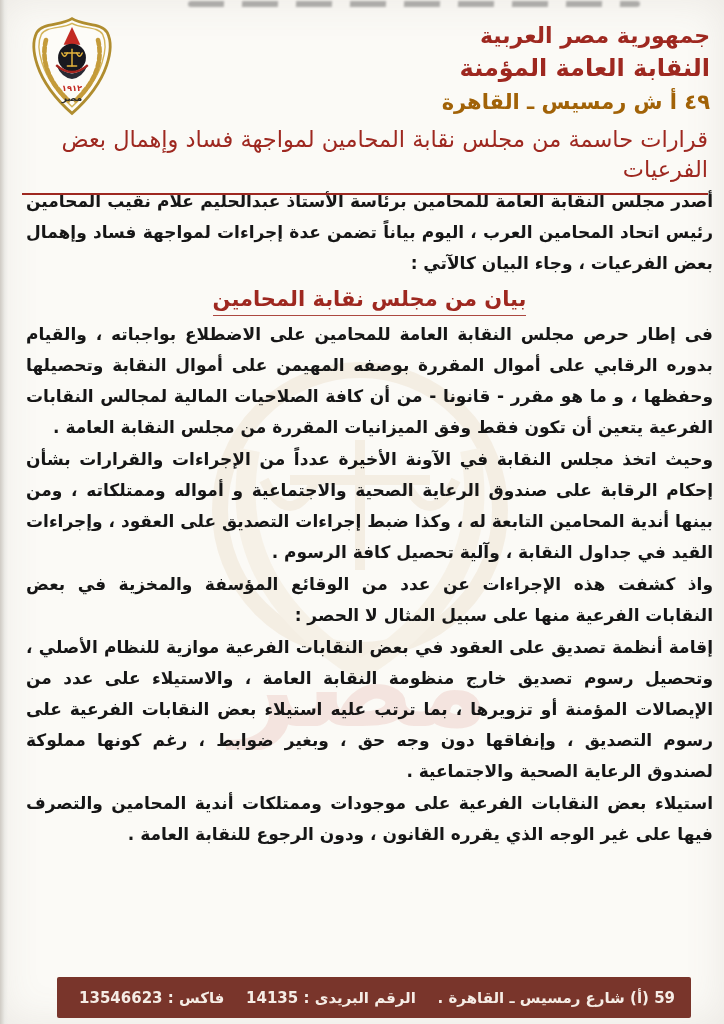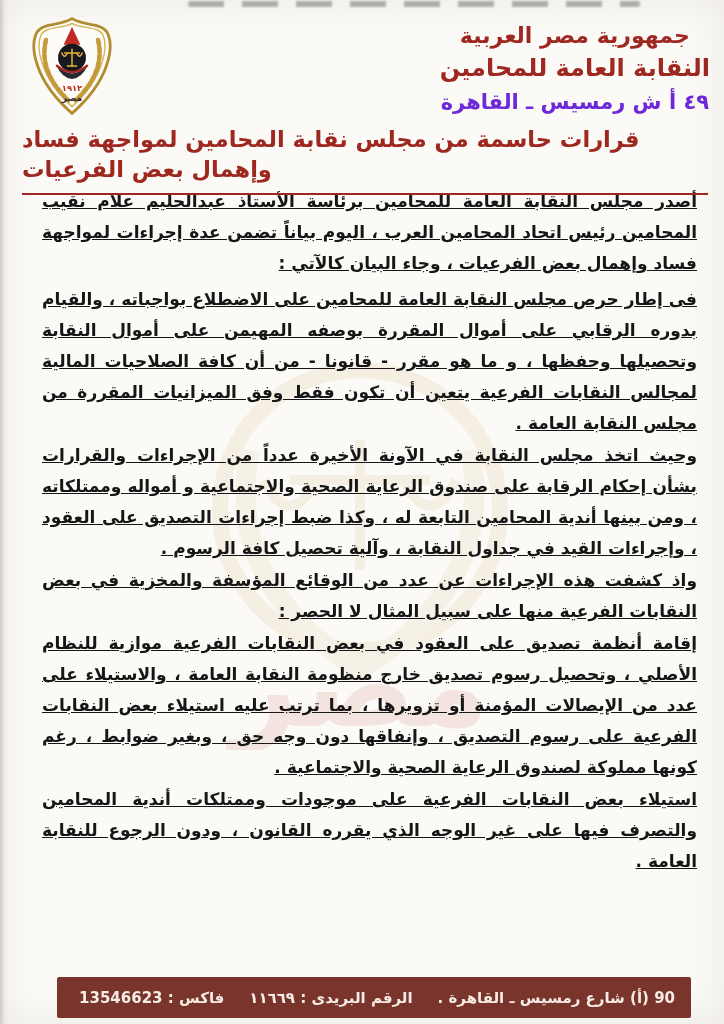--- a/index.html
+++ b/index.html
@@ -24,42 +24,42 @@
   }
   .scan-smudge{
     position:absolute;top:1px;left:188px;width:452px;height:6px;
     background:repeating-linear-gradient(90deg,
       rgba(45,45,45,.65) 0 36px, rgba(45,45,45,0) 36px 54px);
     filter:blur(1.3px);opacity:.55;border-radius:3px;
     transform:skewX(-2deg);
   }
   
   .header-text{
-    position:absolute;top:20px;right:14px;text-align:center;direction:rtl;z-index:2;margin-left:21px;
+    position:absolute;top:20px;right:14px;text-align:right;direction:rtl;z-index:2;margin-left:21px;
   }
   .hdr-country{color:var(--accent_red);font-weight:bold;font-size:22px;line-height:31px;}
   .hdr-org{color:var(--accent_red);font-weight:bold;font-size:24px;line-height:34px;}
-  .hdr-address{color:#6d28d9;font-weight:bold;font-size:21px;line-height:33px;margin-top:1px;}
+  .hdr-address{color:#a16207;font-weight:bold;font-size:21px;line-height:33px;margin-top:1px;}
   .logo{position:absolute;top:14px;left:24px;width:96px;height:104px;z-index:2;}
   
   .headline{
     position:absolute;top:124px;left:22px;right:16px;z-index:2;
-    color:var(--accent_red);font-weight:bold;font-size:22.5px;line-height:30px;
-    text-align:left;direction:rtl;
+    color:var(--accent_red);font-weight:normal;font-size:22.5px;line-height:30px;
+    text-align:right;direction:rtl;
     border-bottom:2.5px solid var(--accent_red);padding-bottom:9px;
   }
   
   .watermark{position:absolute;top:330px;left:140px;width:440px;height:420px;opacity:.13;z-index:0;pointer-events:none;}
   
   .body-text{
     position:absolute;top:186px;left:26px;right:11px;bottom:50px;
     direction:rtl;text-align:justify;overflow:hidden;z-index:1;
     color:var(--text_black);font-weight:bold;font-size:17px;line-height:31px;
   }
-  .body-text p{margin:0 16px 1px;text-decoration:underline;}
+  .body-text p{margin:0 0 1px;}
   .statement-title{
     display:table;margin:2px auto 3px;direction:rtl;
     color:var(--accent_red);font-weight:bold;font-size:21px;line-height:30px;
     border-bottom:1.5px solid rgba(158,40,32,.85);padding-bottom:1px;
   }
   
   .footer-bar{
     position:absolute;top:977px;left:57px;right:33px;height:41px;z-index:2;
     background:var(--footer_bar);border-radius:2px;
     display:flex;align-items:center;justify-content:space-between;
@@ -89,46 +89,47 @@
       <path d="M39 42 q3 7 6 0"></path>
       <path d="M55 42 q3 7 6 0"></path>
       <line x1="45" y1="56" x2="55" y2="56"></line>
     </g>
     <text x="50" y="83" font-size="9" font-weight="bold" fill="#c32a23" text-anchor="middle">١٩١٢</text>
     <text x="50" y="94" font-size="10" font-weight="bold" fill="#2a2a2a" text-anchor="middle">مصر</text>
   </svg>
 
   <div class="header-text">
     <div class="hdr-country">جمهورية مصر العربية</div>
-    <div class="hdr-org">النقابة العامة للمحامين</div>
+    <div class="hdr-org">النقابة العامة المؤمنة</div>
     <div class="hdr-address">٤٩ أ ش رمسيس ـ القاهرة</div>
   </div>
 
   <div class="headline">قرارات حاسمة من مجلس نقابة المحامين لمواجهة فساد وإهمال بعض الفرعيات</div>
 
   <svg class="watermark" viewBox="0 0 220 210" xmlns="http://www.w3.org/2000/svg">
     <circle cx="110" cy="90" r="70" fill="none" stroke="#caa06a" stroke-width="8"></circle>
     <path d="M55 60 C45 110 70 145 110 170 C150 145 175 110 165 60" fill="none" stroke="#d8b887" stroke-width="10"></path>
     <g stroke="#caa06a" stroke-width="5" fill="none">
       <line x1="110" y1="55" x2="110" y2="120"></line>
       <line x1="75" y1="75" x2="145" y2="75"></line>
       <path d="M62 75 q13 26 26 0"></path>
       <path d="M132 75 q13 26 26 0"></path>
     </g>
     <text x="110" y="198" font-size="58" font-weight="bold" fill="#c9584a" text-anchor="middle" font-family="DejaVu Sans, sans-serif">مصر</text>
   </svg>
 
   <div class="body-text">
     <p style="margin-bottom:5px;">أصدر مجلس النقابة العامة للمحامين برئاسة الأستاذ عبدالحليم علام نقيب المحامين رئيس اتحاد المحامين العرب ، اليوم بياناً تضمن عدة إجراءات لمواجهة فساد وإهمال بعض الفرعيات ، وجاء البيان كالآتي :</p>
+    <div class="statement-title">بيان من مجلس نقابة المحامين</div>
     <p>فى إطار حرص مجلس النقابة العامة للمحامين على الاضطلاع بواجباته ، والقيام بدوره الرقابي على أموال المقررة بوصفه المهيمن على أموال النقابة وتحصيلها وحفظها ، و ما هو مقرر - قانونا - من أن كافة الصلاحيات المالية لمجالس النقابات الفرعية يتعين أن تكون فقط وفق الميزانيات المقررة من مجلس النقابة العامة .</p>
     <p>وحيث اتخذ مجلس النقابة في الآونة الأخيرة عدداً من الإجراءات والقرارات بشأن إحكام الرقابة على صندوق الرعاية الصحية والاجتماعية و أمواله وممتلكاته ، ومن بينها أندية المحامين التابعة له ، وكذا ضبط إجراءات التصديق على العقود ، وإجراءات القيد في جداول النقابة ، وآلية تحصيل كافة الرسوم .</p>
     <p>واذ كشفت هذه الإجراءات عن عدد من الوقائع المؤسفة والمخزية في بعض النقابات الفرعية منها على سبيل المثال لا الحصر :</p>
     <p>إقامة أنظمة تصديق على العقود في بعض النقابات الفرعية موازية للنظام الأصلي ، وتحصيل رسوم تصديق خارج منظومة النقابة العامة ، والاستيلاء على عدد من الإيصالات المؤمنة أو تزويرها ، بما ترتب عليه استيلاء بعض النقابات الفرعية على رسوم التصديق ، وإنفاقها دون وجه حق ، وبغير ضوابط ، رغم كونها مملوكة لصندوق الرعاية الصحية والاجتماعية .</p>
     <p>استيلاء بعض النقابات الفرعية على موجودات وممتلكات أندية المحامين والتصرف فيها على غير الوجه الذي يقرره القانون ، ودون الرجوع للنقابة العامة .</p>
   </div>
 
   <div class="footer-bar">
-    <span>90 (أ) شارع رمسيس ـ القاهرة .</span>
-    <span>الرقم البريدى : ١١٦٦٩</span>
+    <span>59 (أ) شارع رمسيس ـ القاهرة .</span>
+    <span>الرقم البريدى : 14135</span>
     <span>فاكس : 13546623</span>
   </div>
 
 </div>
 
 </body></html>

